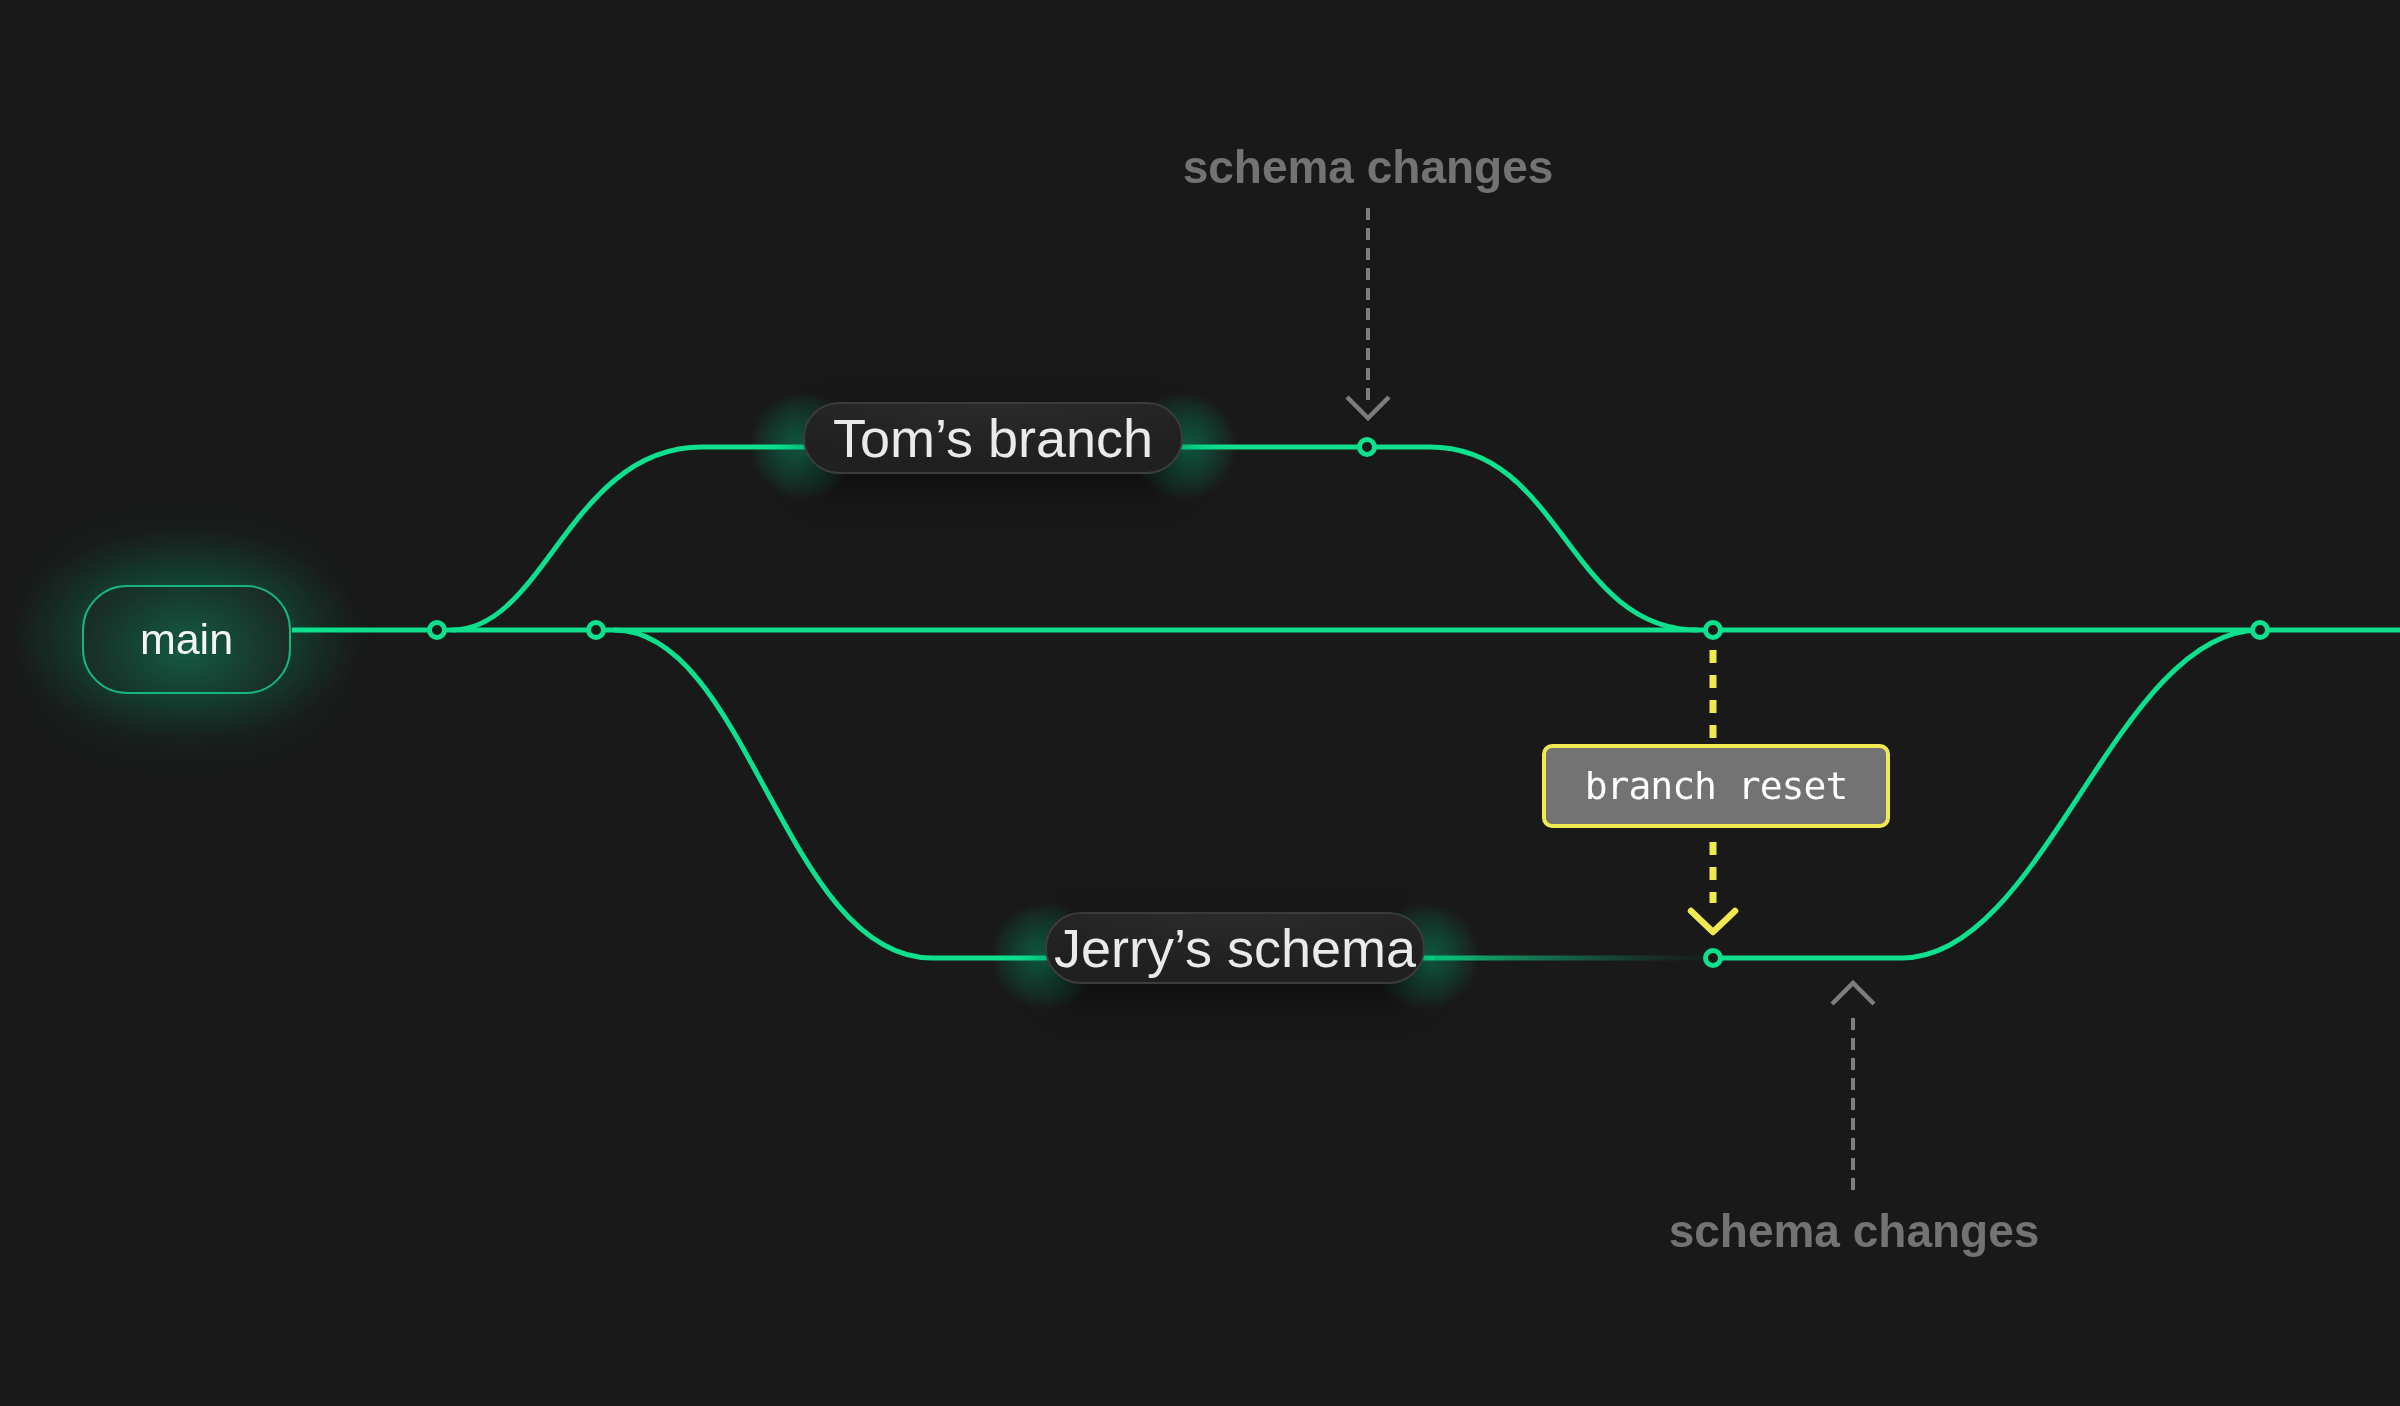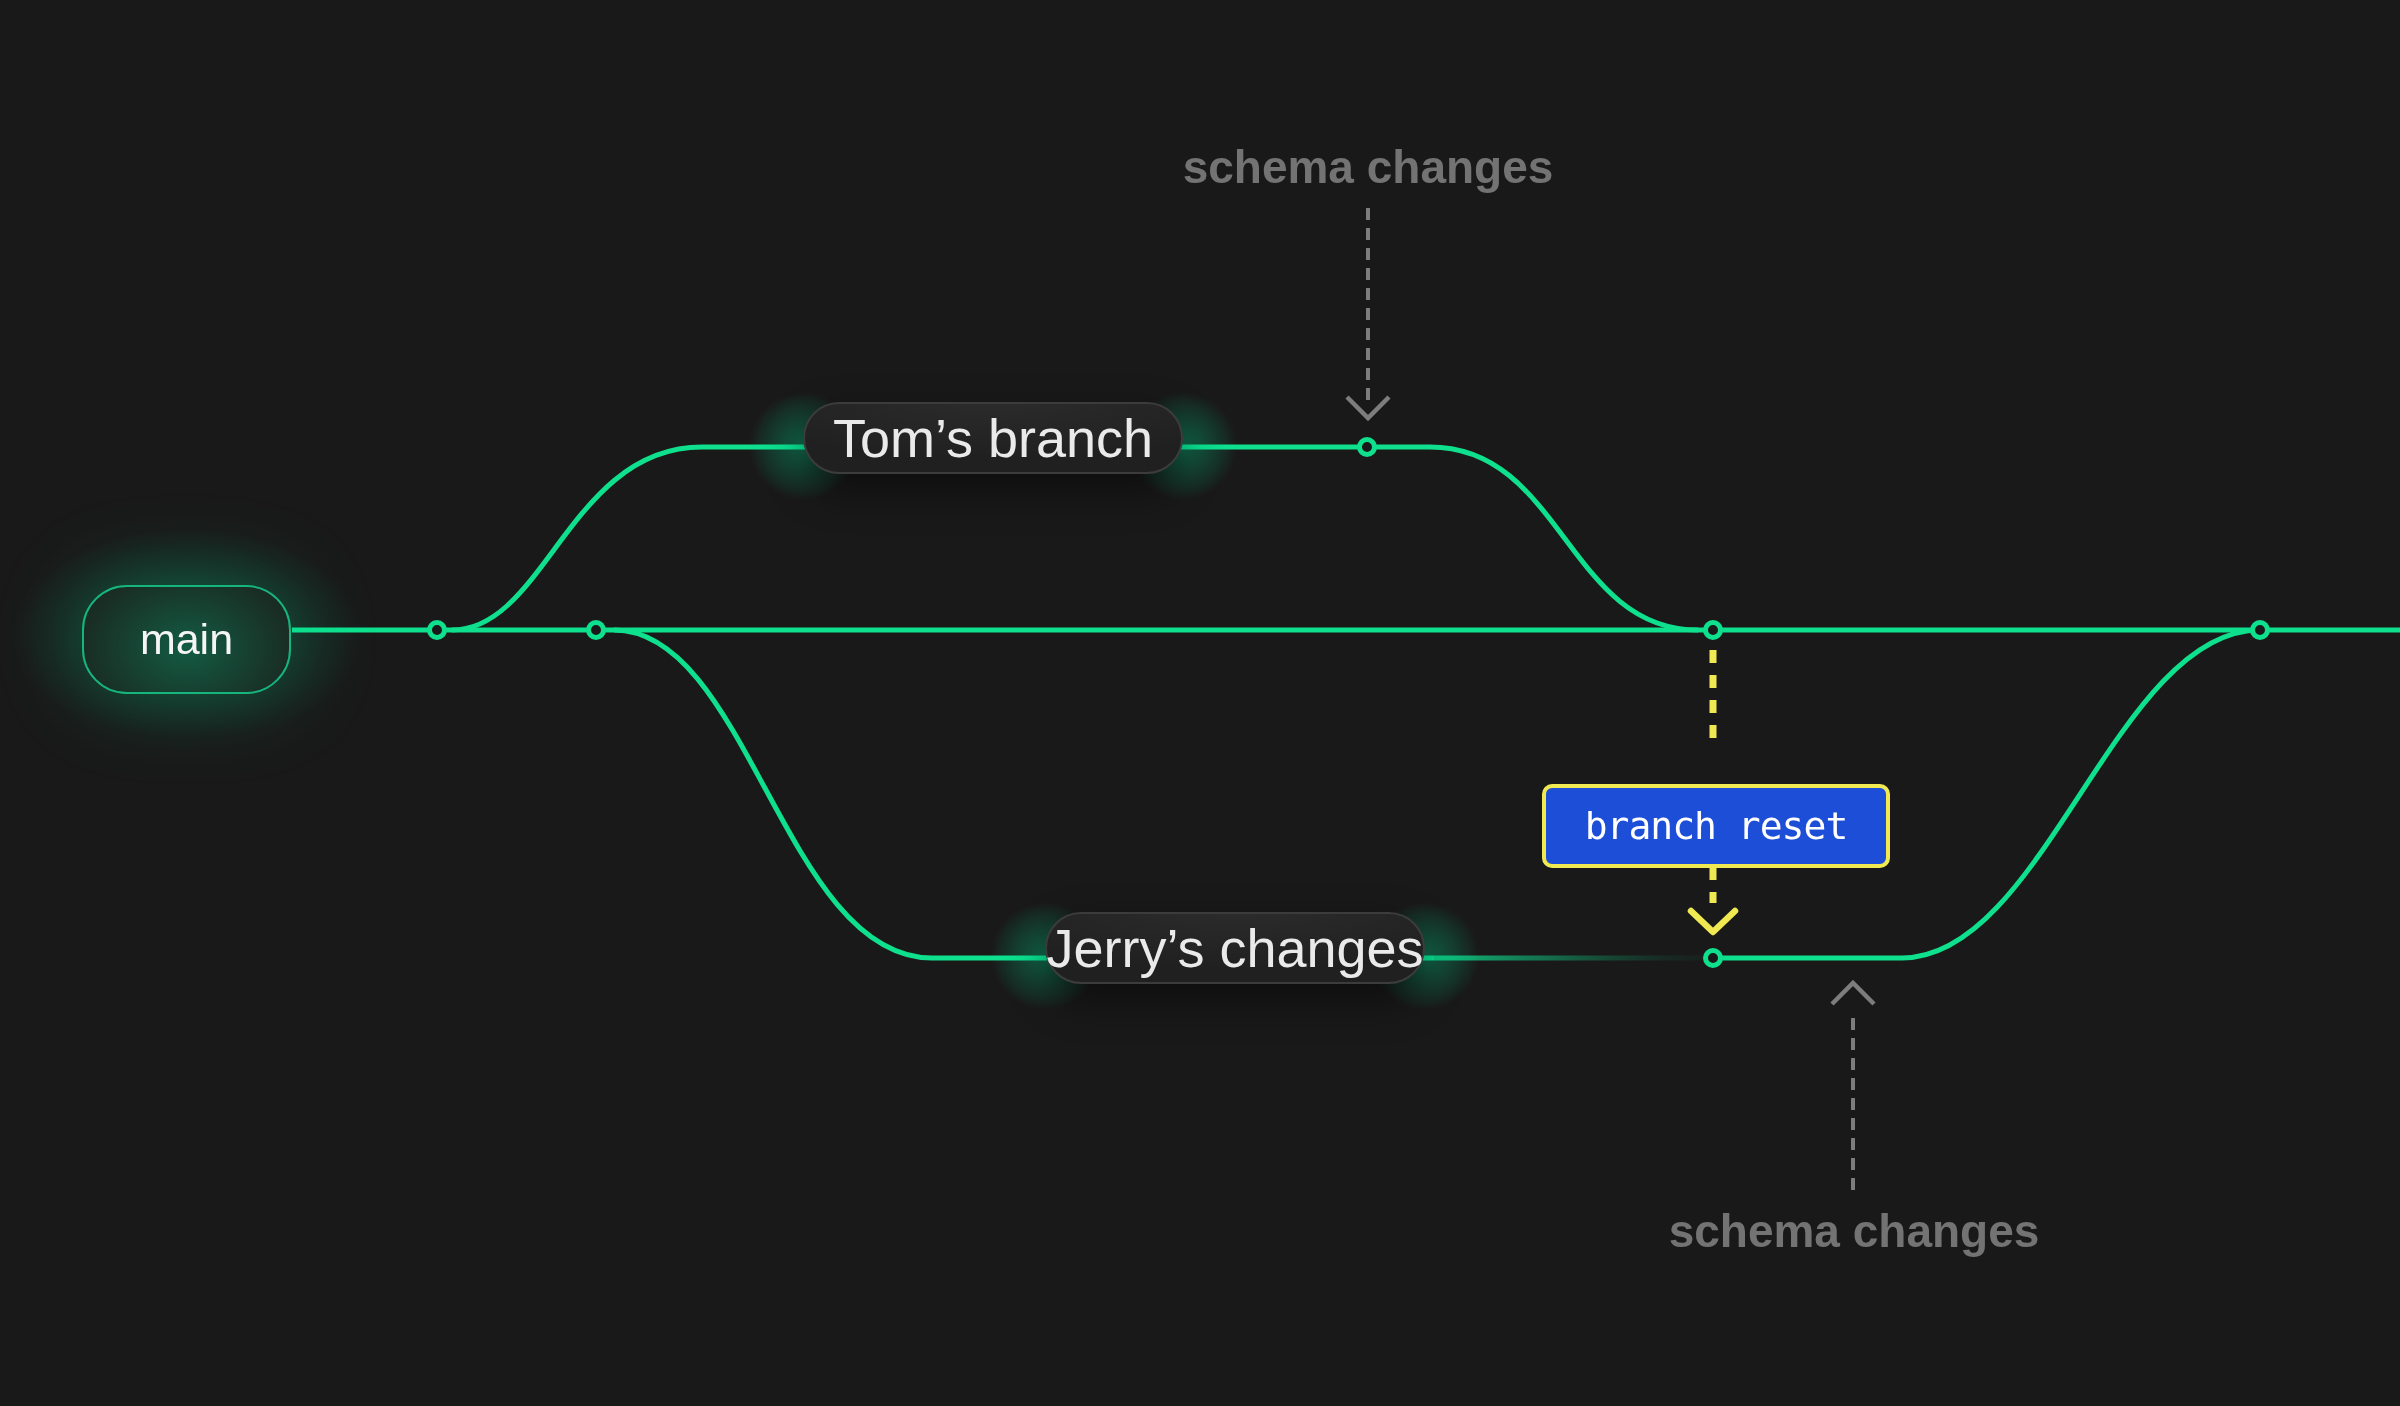--- a/index.html
+++ b/index.html
@@ -53,26 +53,25 @@
   }
   .pill-tom{left:803px;top:402px;}
   .pill-jerry{left:1045px;top:912px;}
   .reset-box{
     position:absolute;
     left:1542px;top:744px;width:348px;height:84px;
     box-sizing:border-box;
     display:flex;align-items:center;justify-content:center;
     border:4px solid #f1e952;
     border-radius:10px;
-    background:#1d4ed8;
+    background:#737373;
     font-family:"DejaVu Sans Mono","Liberation Mono",monospace;
     font-size:38px;font-weight:500;letter-spacing:-1px;
     color:#ffffff;
     white-space:nowrap;
-    margin-top:40px;
   }
   .annotation{
     position:absolute;
     width:400px;
     text-align:center;
     font-size:46px;
     color:#737373;
     white-space:nowrap;
     font-weight:bold;
   }
@@ -124,21 +123,21 @@
   <div class="glow edge-glow" style="left:970px;top:881px;"></div>
   <div class="glow edge-glow" style="left:1350px;top:881px;"></div>
 
   <div class="pill pill-main">
     <span>main</span>
   </div>
   <div class="pill pill-branch pill-tom">
     <span>Tom’s branch</span>
   </div>
   <div class="pill pill-branch pill-jerry">
-    <span>Jerry’s changes</span>
+    <span>Jerry’s schema</span>
   </div>
 
   <div class="reset-box">
     <span>branch reset</span>
   </div>
 
   <div class="annotation annotation-top">schema changes</div>
   <div class="annotation annotation-bottom">schema changes</div>
 
 </div>

